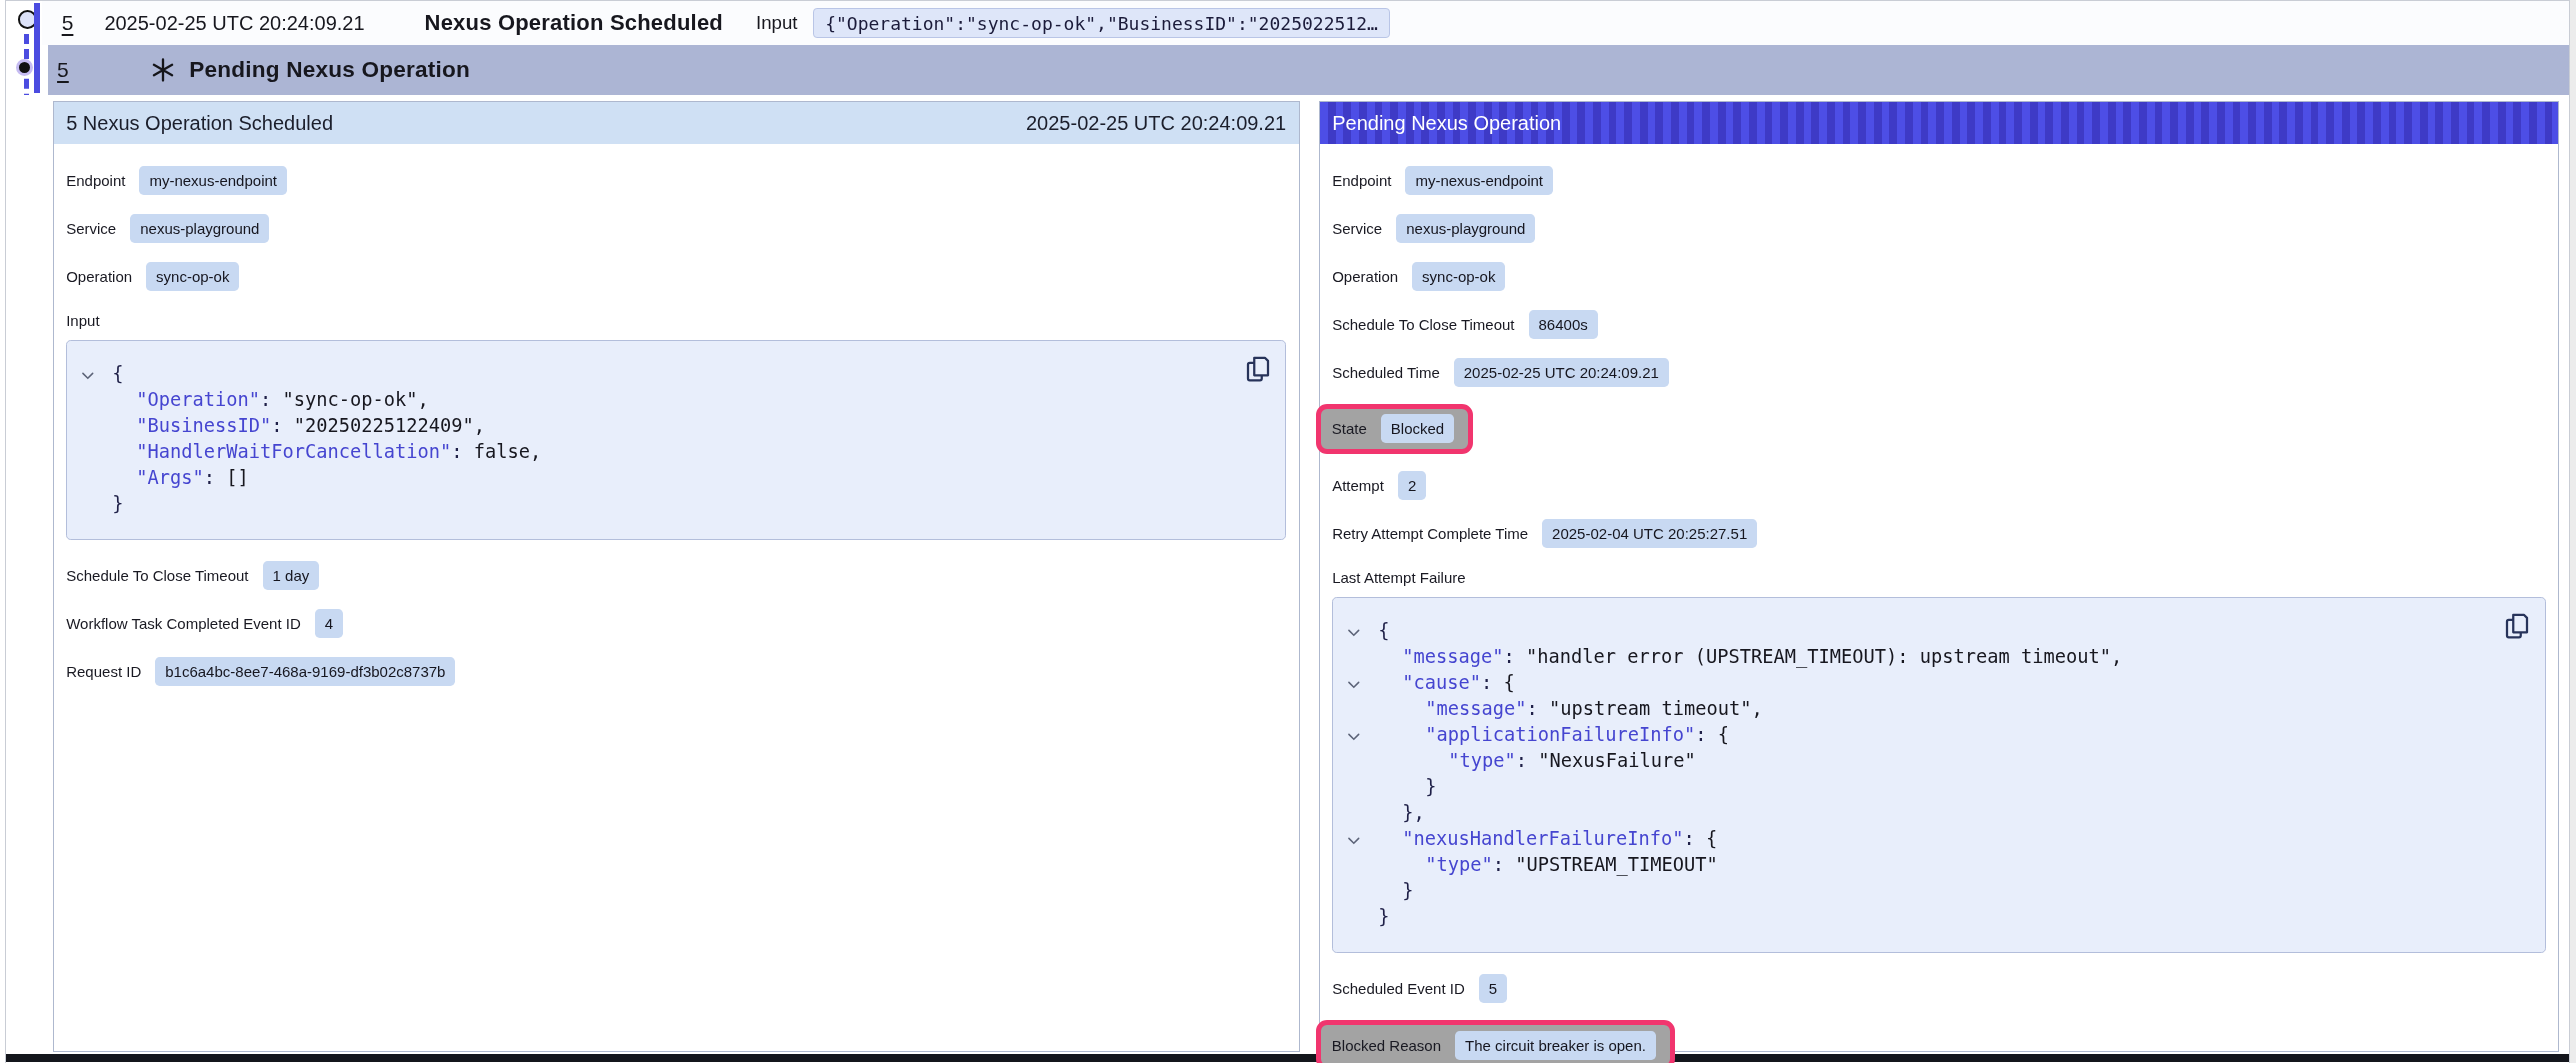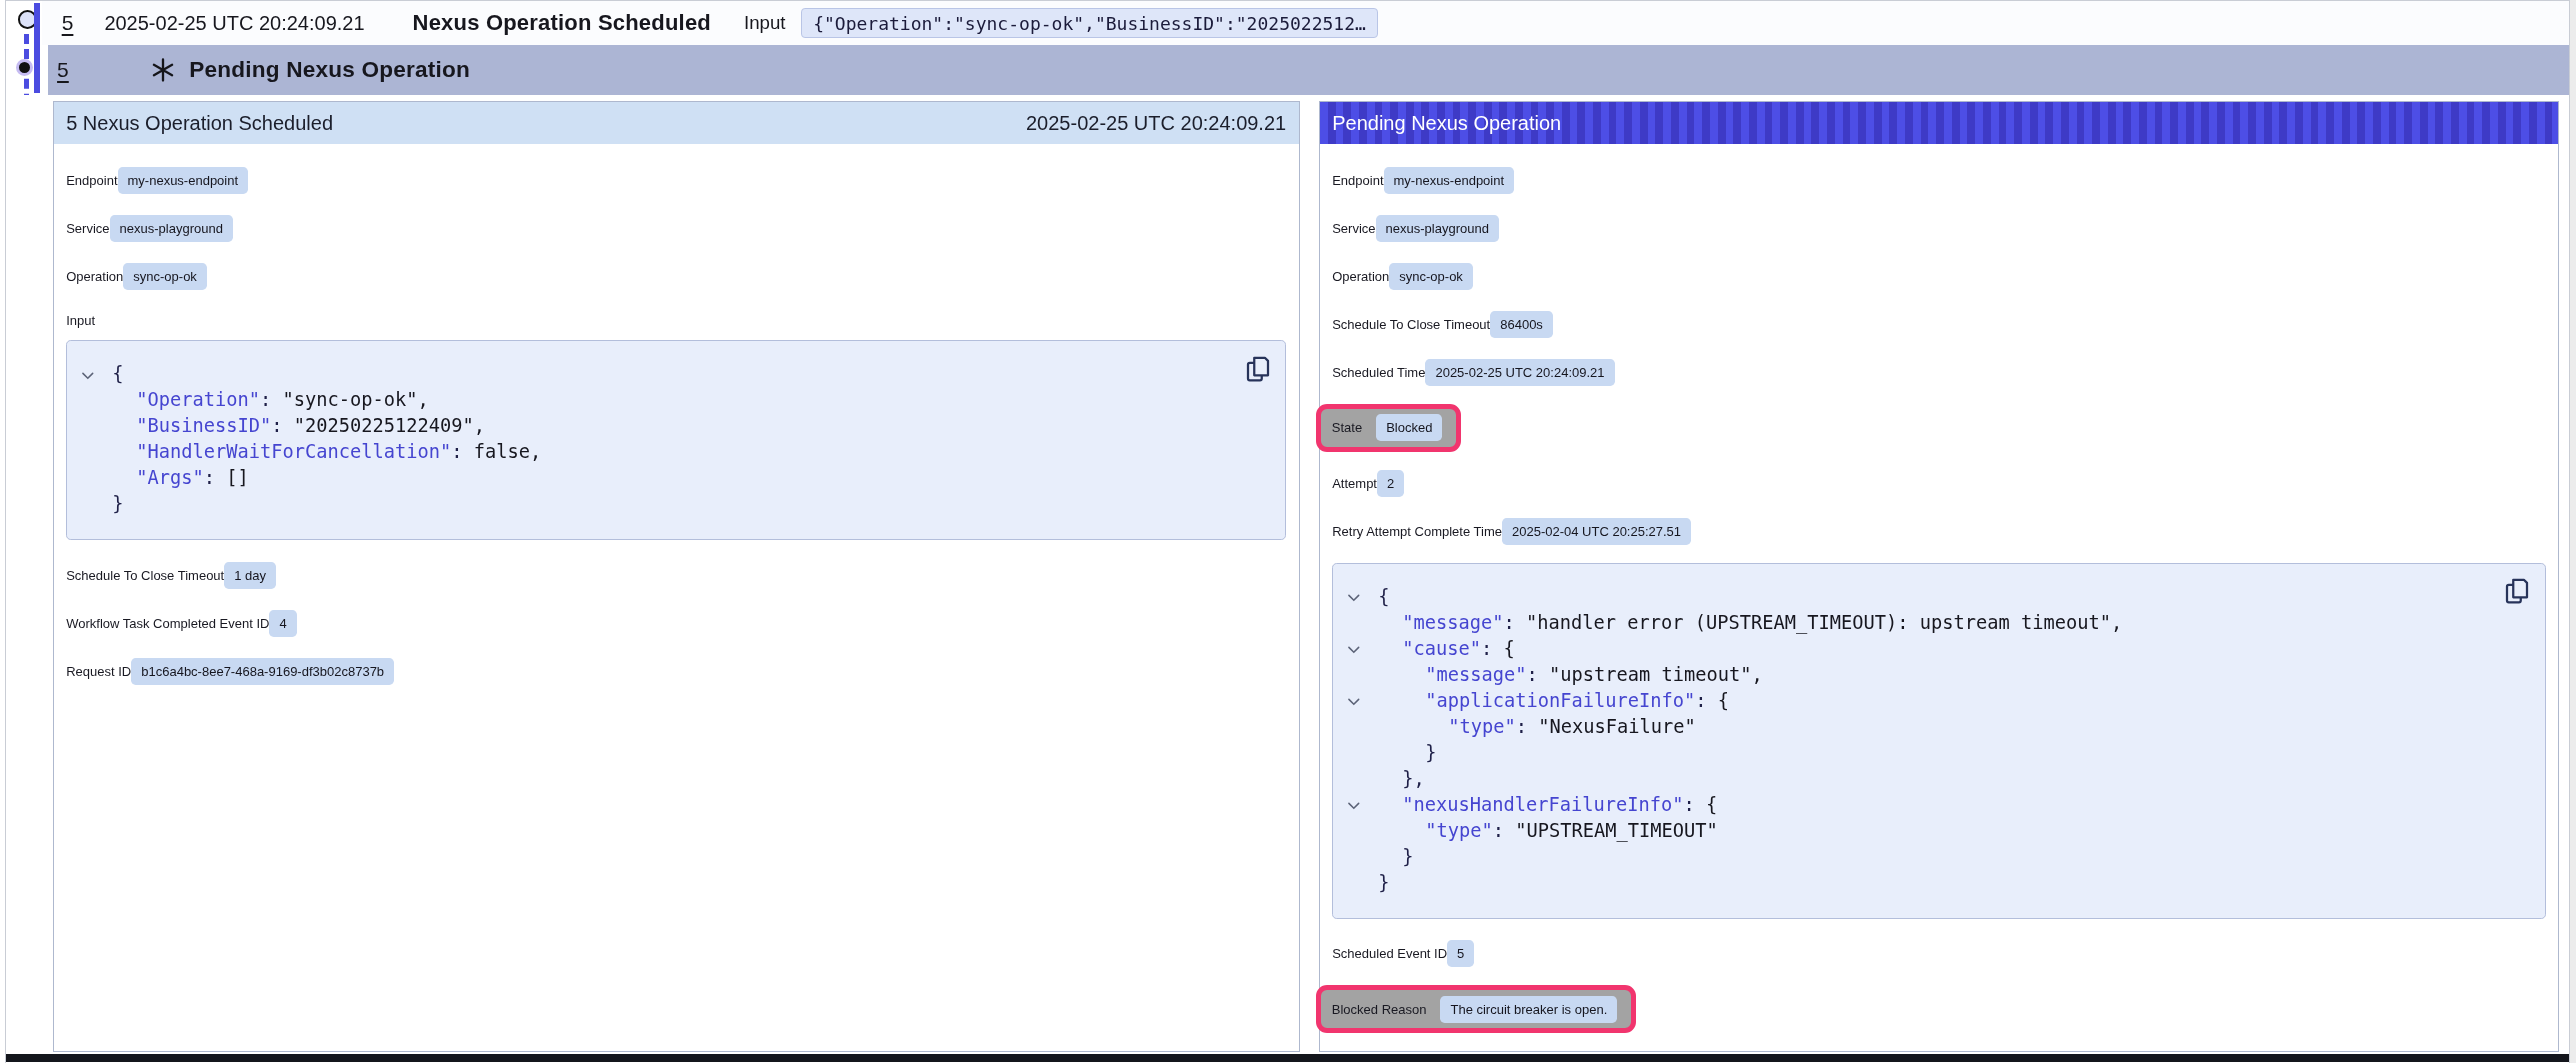--- a/index.html
+++ b/index.html
@@ -37,21 +37,21 @@
   .row1 {
     position: absolute; left: 36px; top: 0; right: 0; height: 44px;
     background: #fbfcfe; display: flex; align-items: center; padding-left: 20px;
   }
   .row2 {
     position: absolute; left: 42px; top: 44px; right: 0; height: 50px;
     background: #acb5d4; display: flex; align-items: center; padding-left: 9.4px;
   }
   .evt-id { font-size: 21px; color: #17171c; text-decoration: underline; text-underline-offset: 3.9px; cursor: pointer; }
   .evt-time { font-size: 20px; margin-left: 31px; }
-  .evt-title { font-size: 22px; font-weight: 700; margin-left: 48px; letter-spacing: 0.2px; }
+  .evt-title { font-size: 22px; font-weight: 700; margin-left: 60px; letter-spacing: 0.2px; }
   .input-label { font-size: 18.7px; margin-left: 33px; }
   .input-chip {
     margin-left: 15.6px; font-family: "DejaVu Sans Mono", monospace; font-size: 18px; color: #1b1b3a;
     background: #dee6f9; border: 1.6px solid #b9c5e6; border-radius: 3.9px; padding: 3.9px 11px;
     white-space: nowrap;
   }
   .asterisk { margin-left: 80px; display: inline-flex; }
   .evt-title2 { font-size: 22.6px; font-weight: 700; margin-left: 12.5px; letter-spacing: 0.2px; }
   .attempt-badge {
     margin-left: 20px; display: inline-flex; align-items: center; gap: 12.5px;
@@ -66,21 +66,21 @@
     height: 42px; display: flex; align-items: center; justify-content: space-between;
     padding: 0 12.5px; font-size: 20px;
   }
   .panel-left > header { background: #cfe0f4; color: #1b1e2b; text-align: right; }
   .panel-right > header {
     background: repeating-linear-gradient(90deg, #4d4ee6 0 7.8px, #3e3ac6 7.8px 15.6px);
     color: #fff;
   }
   .panel-body { padding: 4.7px 12.5px 0 12.5px; }
 
-  .field { display: flex; align-items: center; margin: 15px 0; min-height: 33px; font-size: 13px; }
+  .field { display: flex; align-items: center; gap: 14px; margin: 15px 0; min-height: 33px; font-size: 15px; }
   .field.label-only { min-height: 25px; margin: 14px 0 7.8px 0; }
   .field-label { color: #191922; white-space: nowrap; }
   .chip { background: #c8d9f2; border-radius: 4.7px; padding: 6px 10px; color: #16161f; white-space: nowrap; }
   .link-value { text-decoration: underline; text-underline-offset: 4.7px; color: #17171c; cursor: pointer; white-space: nowrap; }
   .highlight-box {
     display: inline-flex; align-items: center; gap: 14px;
     border: 5.5px solid #f1356e; border-radius: 11px; background: #a3a3a3;
     padding: 5.5px 14px 5.5px 11px; margin-left: -16.4px; position: relative; z-index: 6;
   }
 
@@ -225,20 +225,23 @@
           </div>
           <div class="field">
             <span class="field-label">Attempt</span>
             <span class="chip">2</span>
           </div>
           <div class="field">
             <span class="field-label">Retry Attempt Complete Time</span>
             <span class="chip">2025-02-04 UTC 20:25:27.51</span>
           </div>
         </div>
+      <div class="field label-only">
+        <span class="field-label">Last Attempt Failure</span>
+      </div>
       <div class="codeblock">
         <button class="copy-btn" title="">
           <svg width="30" height="30" viewBox="0 0 24 24" fill="none" stroke="currentColor" stroke-width="1.8" stroke-linejoin="round">
             <path d="M9 3h8.5L20 5.5V17H9z"></path>
               <path d="M15 17v2.6A1.4 1.4 0 0 1 13.6 21H5.4A1.4 1.4 0 0 1 4 19.6V8.4A1.4 1.4 0 0 1 5.4 7H9"></path>
           </svg>
         </button>
       <div>
             <div class="codeline" style="padding-left: 45px;"><span class="chevron"><svg viewBox="0 0 16 16" width="15.6" height="15.6" fill="none" stroke="currentColor" stroke-width="1.6" stroke-linecap="round">
                   <path d="M3 5.5l5 5 5-5"></path>

